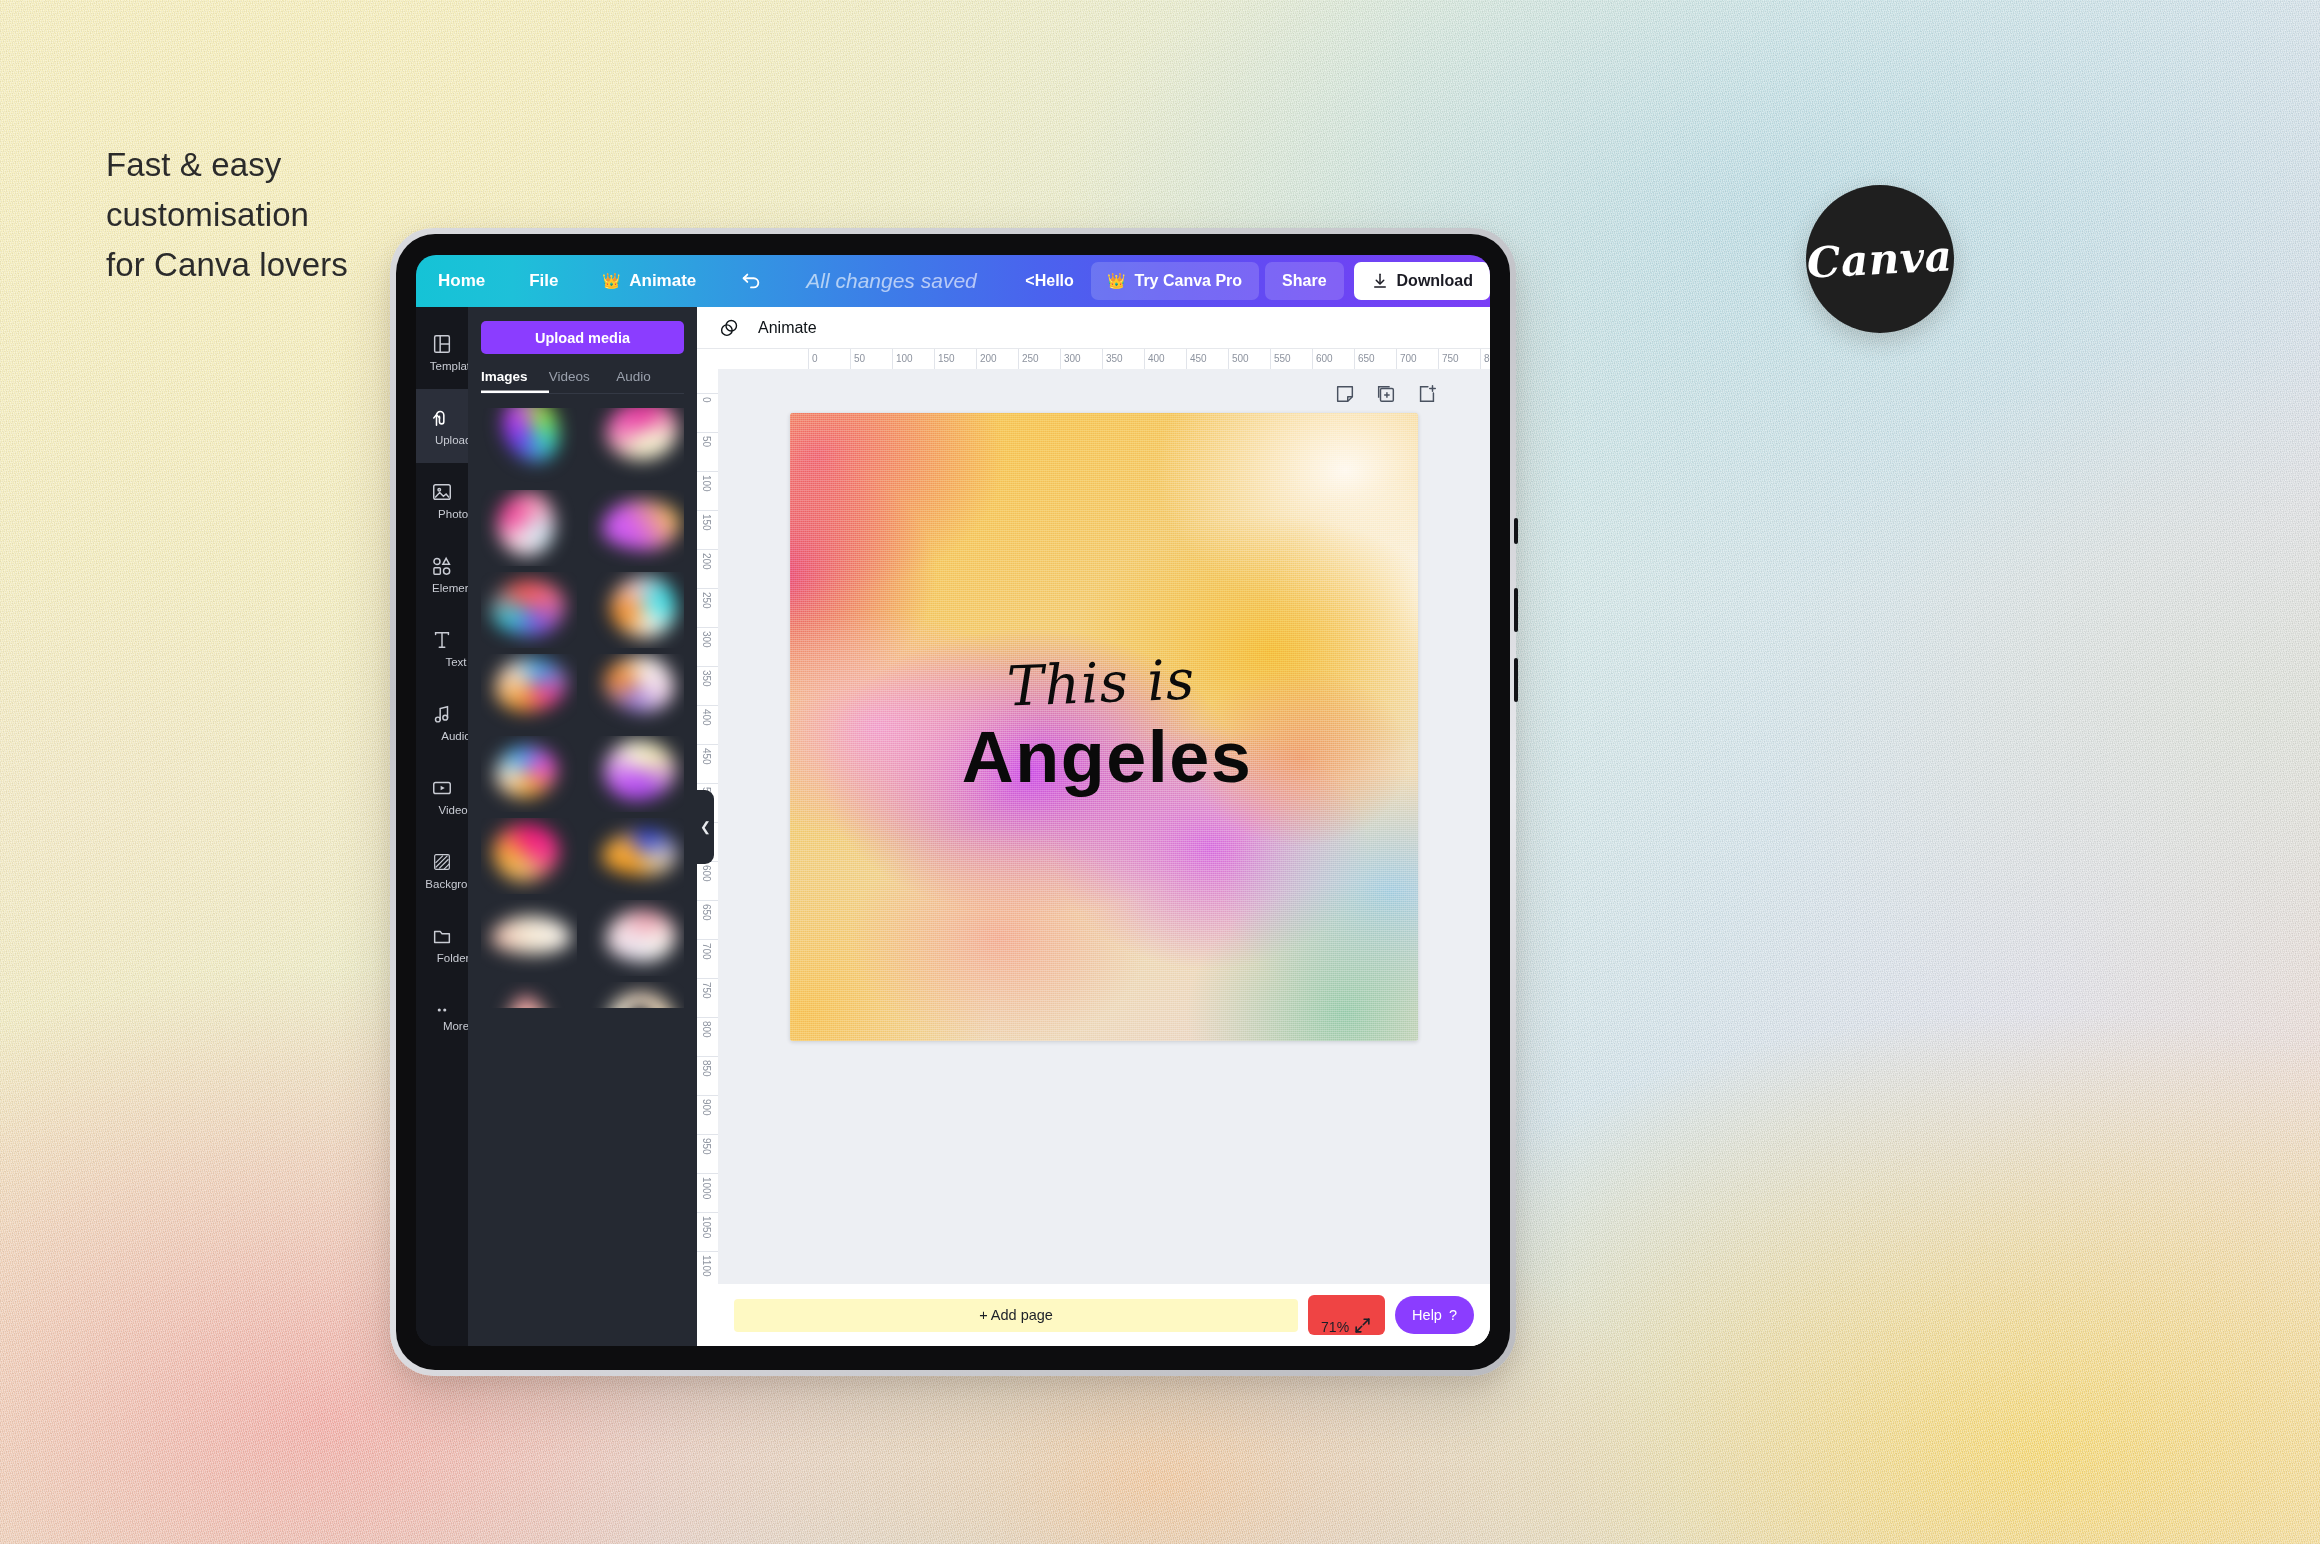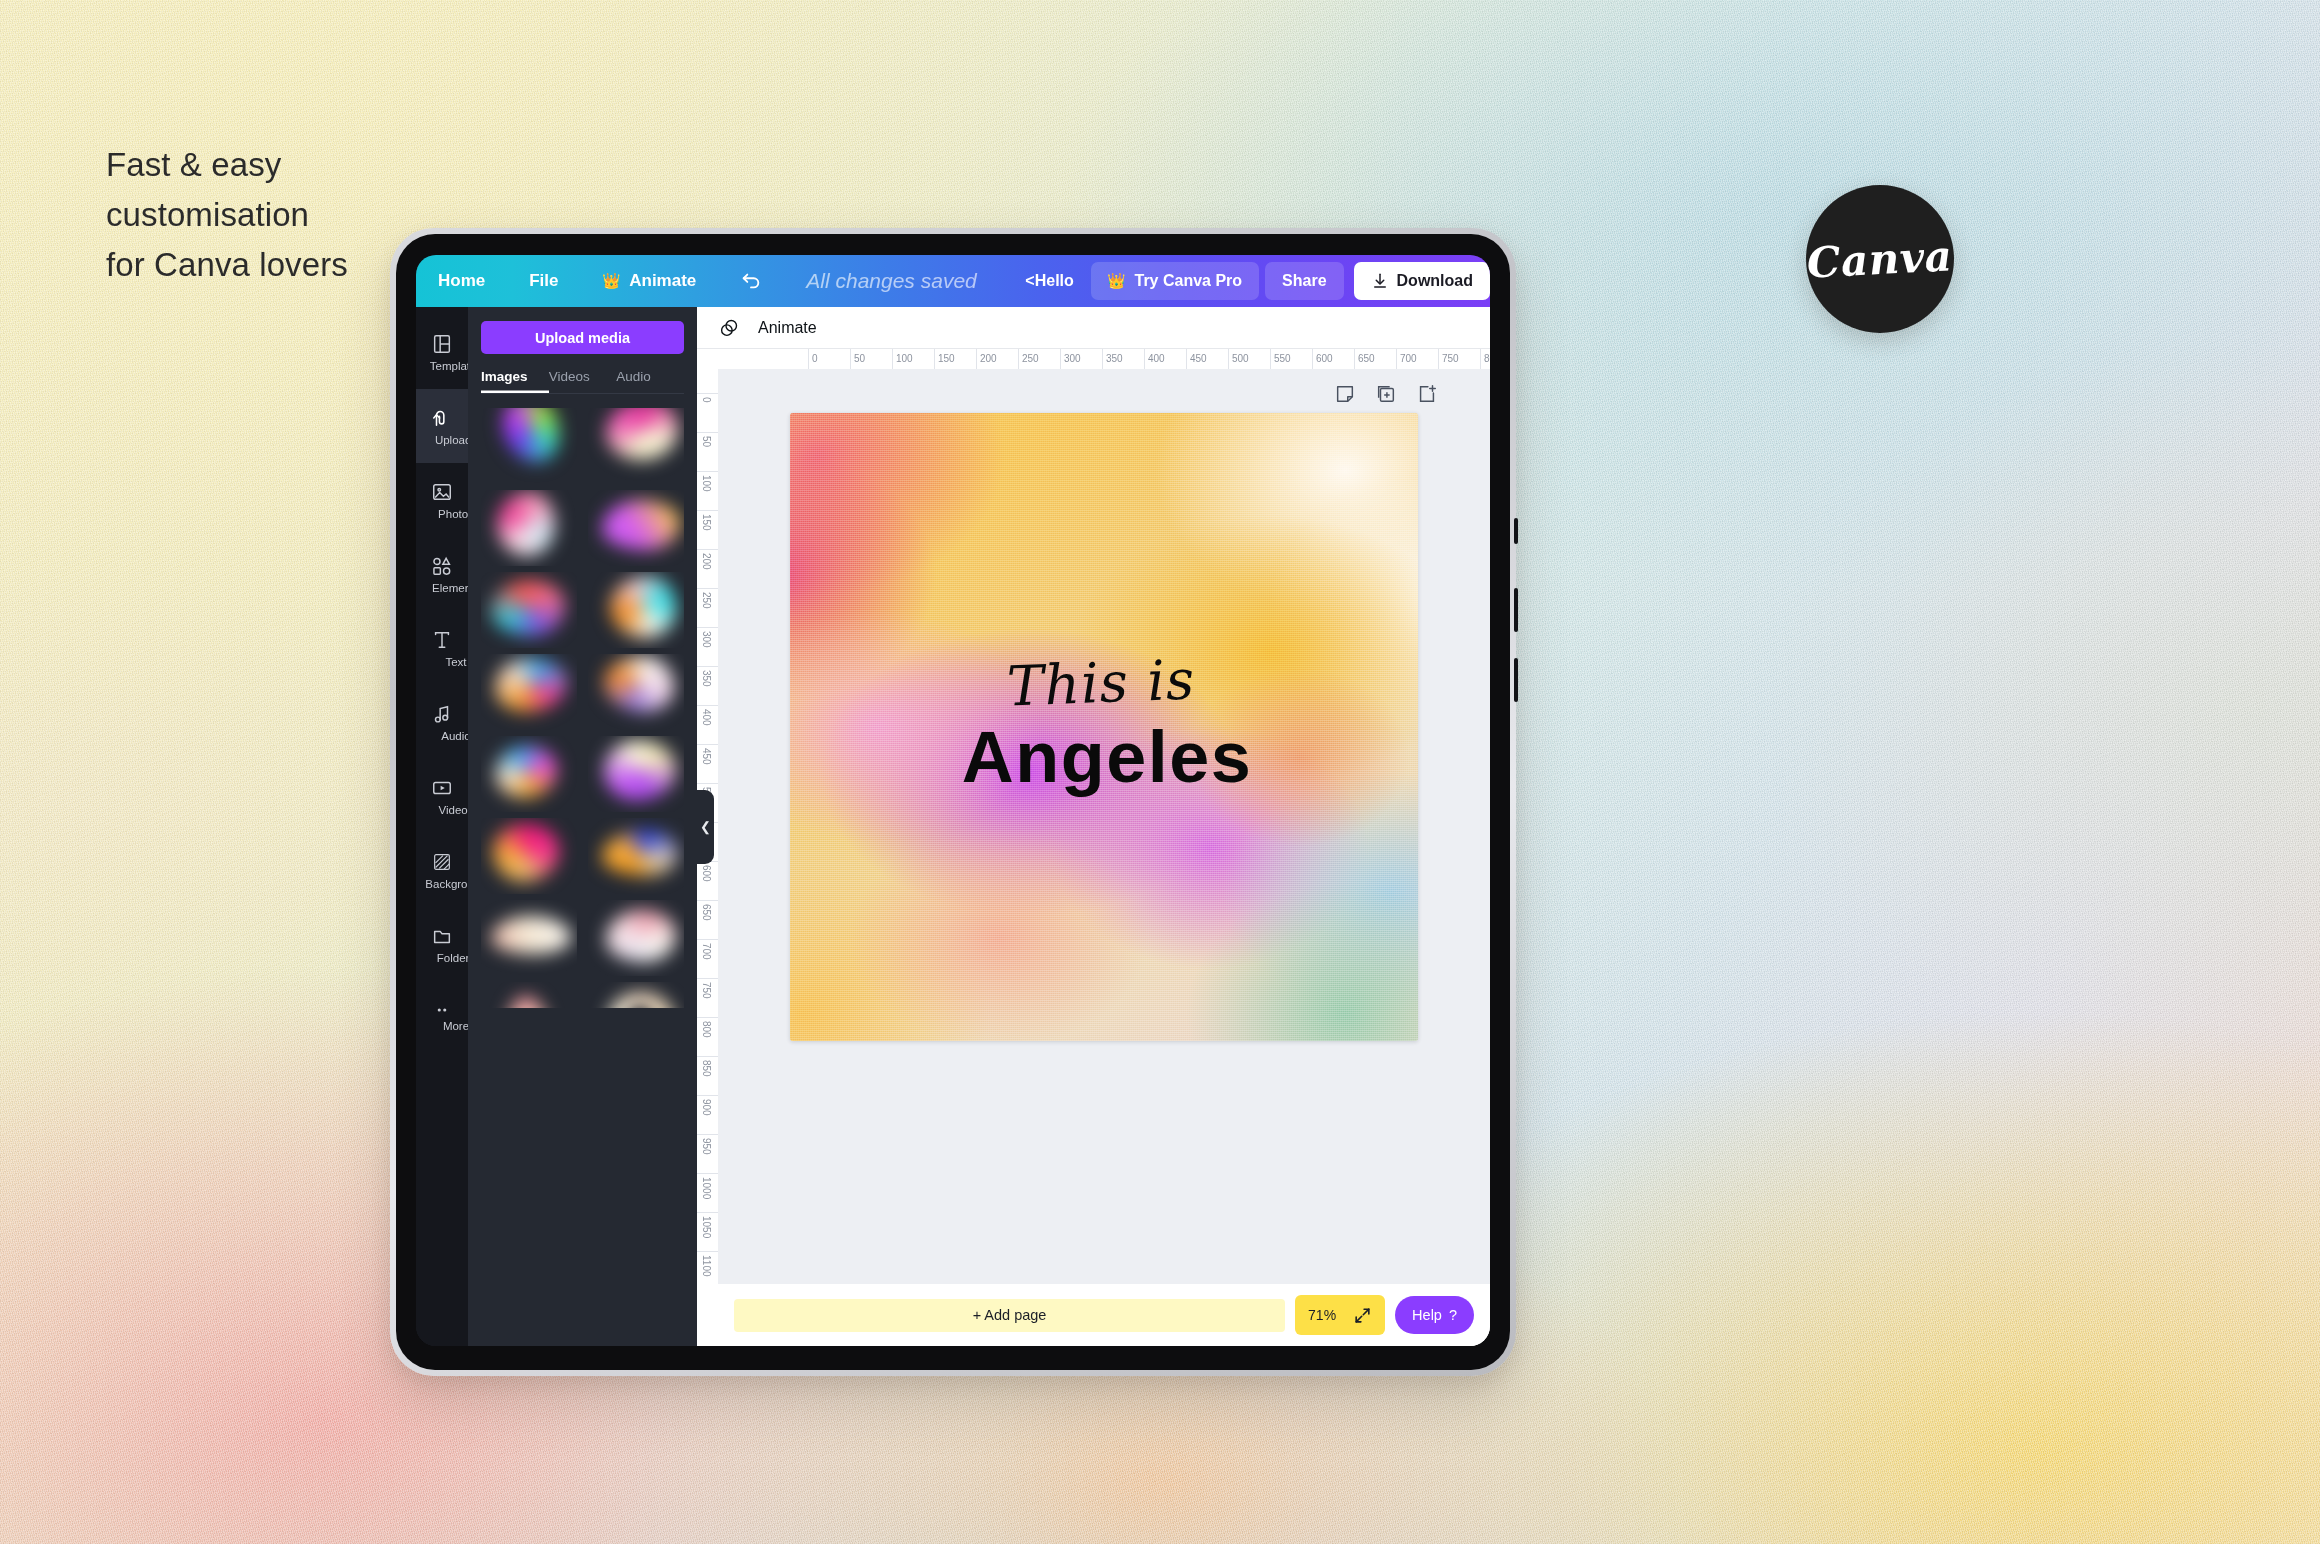--- a/index.html
+++ b/index.html
@@ -222,22 +222,22 @@
   #bottombar{
     position:absolute;left:21px;right:0;bottom:0;height:62px;background:#fff;
     display:flex;align-items:center;padding:0 16px;box-sizing:border-box;gap:10px;
   }
   #addpage{
     flex:1;height:33px;background:#fef9c3;border-radius:4px;
     display:flex;align-items:center;justify-content:center;
     font-size:14.5px;color:#1b1f27;cursor:pointer;
   }
   #zoombox{
-    display:flex;align-items:center;gap:17px;padding:0 13px;height:40px;
-    background:#fde047;border-radius:6px;
+    display:flex;align-items:flex-end;gap:4px;padding:0 13px;height:40px;
+    background:#ef4444;border-radius:6px;
   }
   #zoomval{font-size:14px;color:#1b1f27;cursor:pointer;}
   .expandic{width:19px;height:19px;cursor:pointer;display:block;}
   #helpbtn{
     height:38px;border-radius:19px;background:#8b3dff;color:#fff;
     display:flex;align-items:center;gap:7px;padding:0 17px;
     font-size:14.5px;cursor:pointer;
   }
 
   

